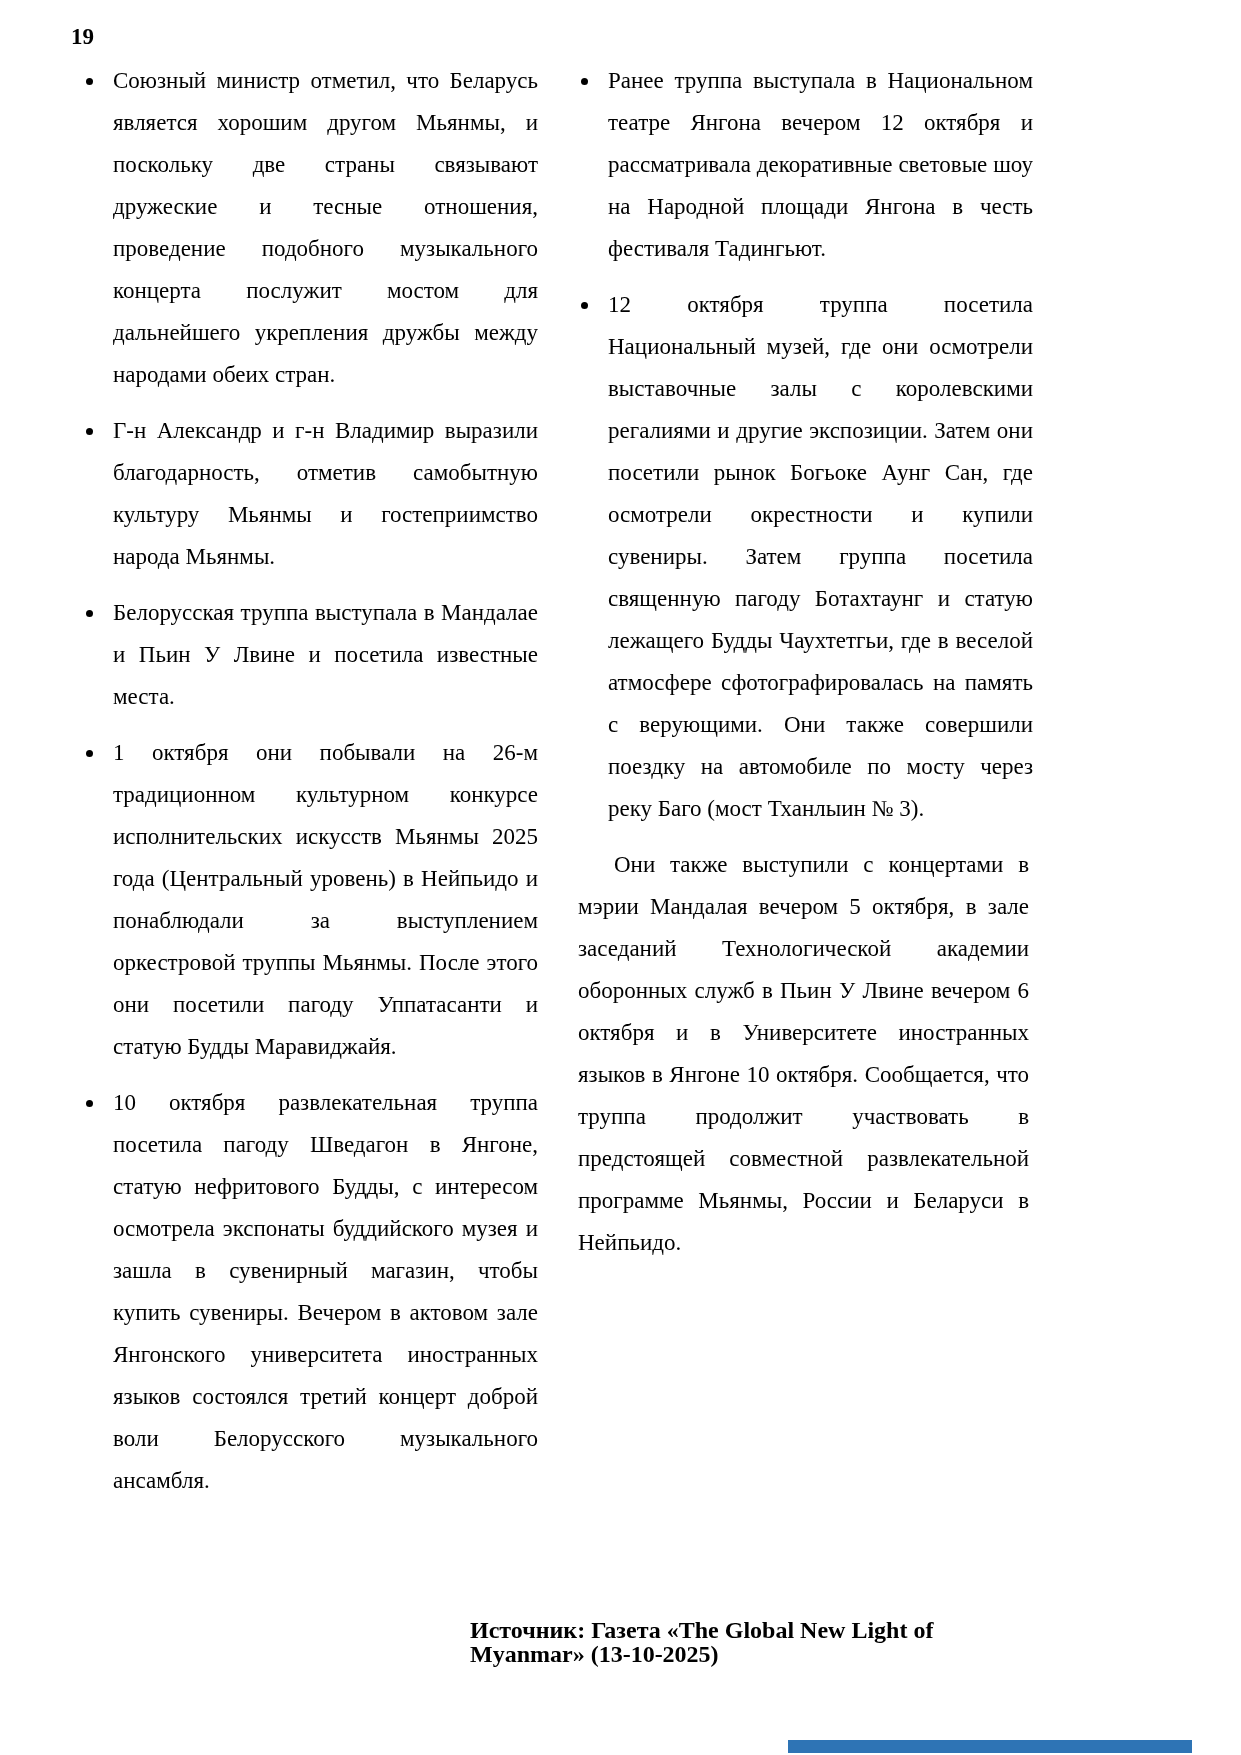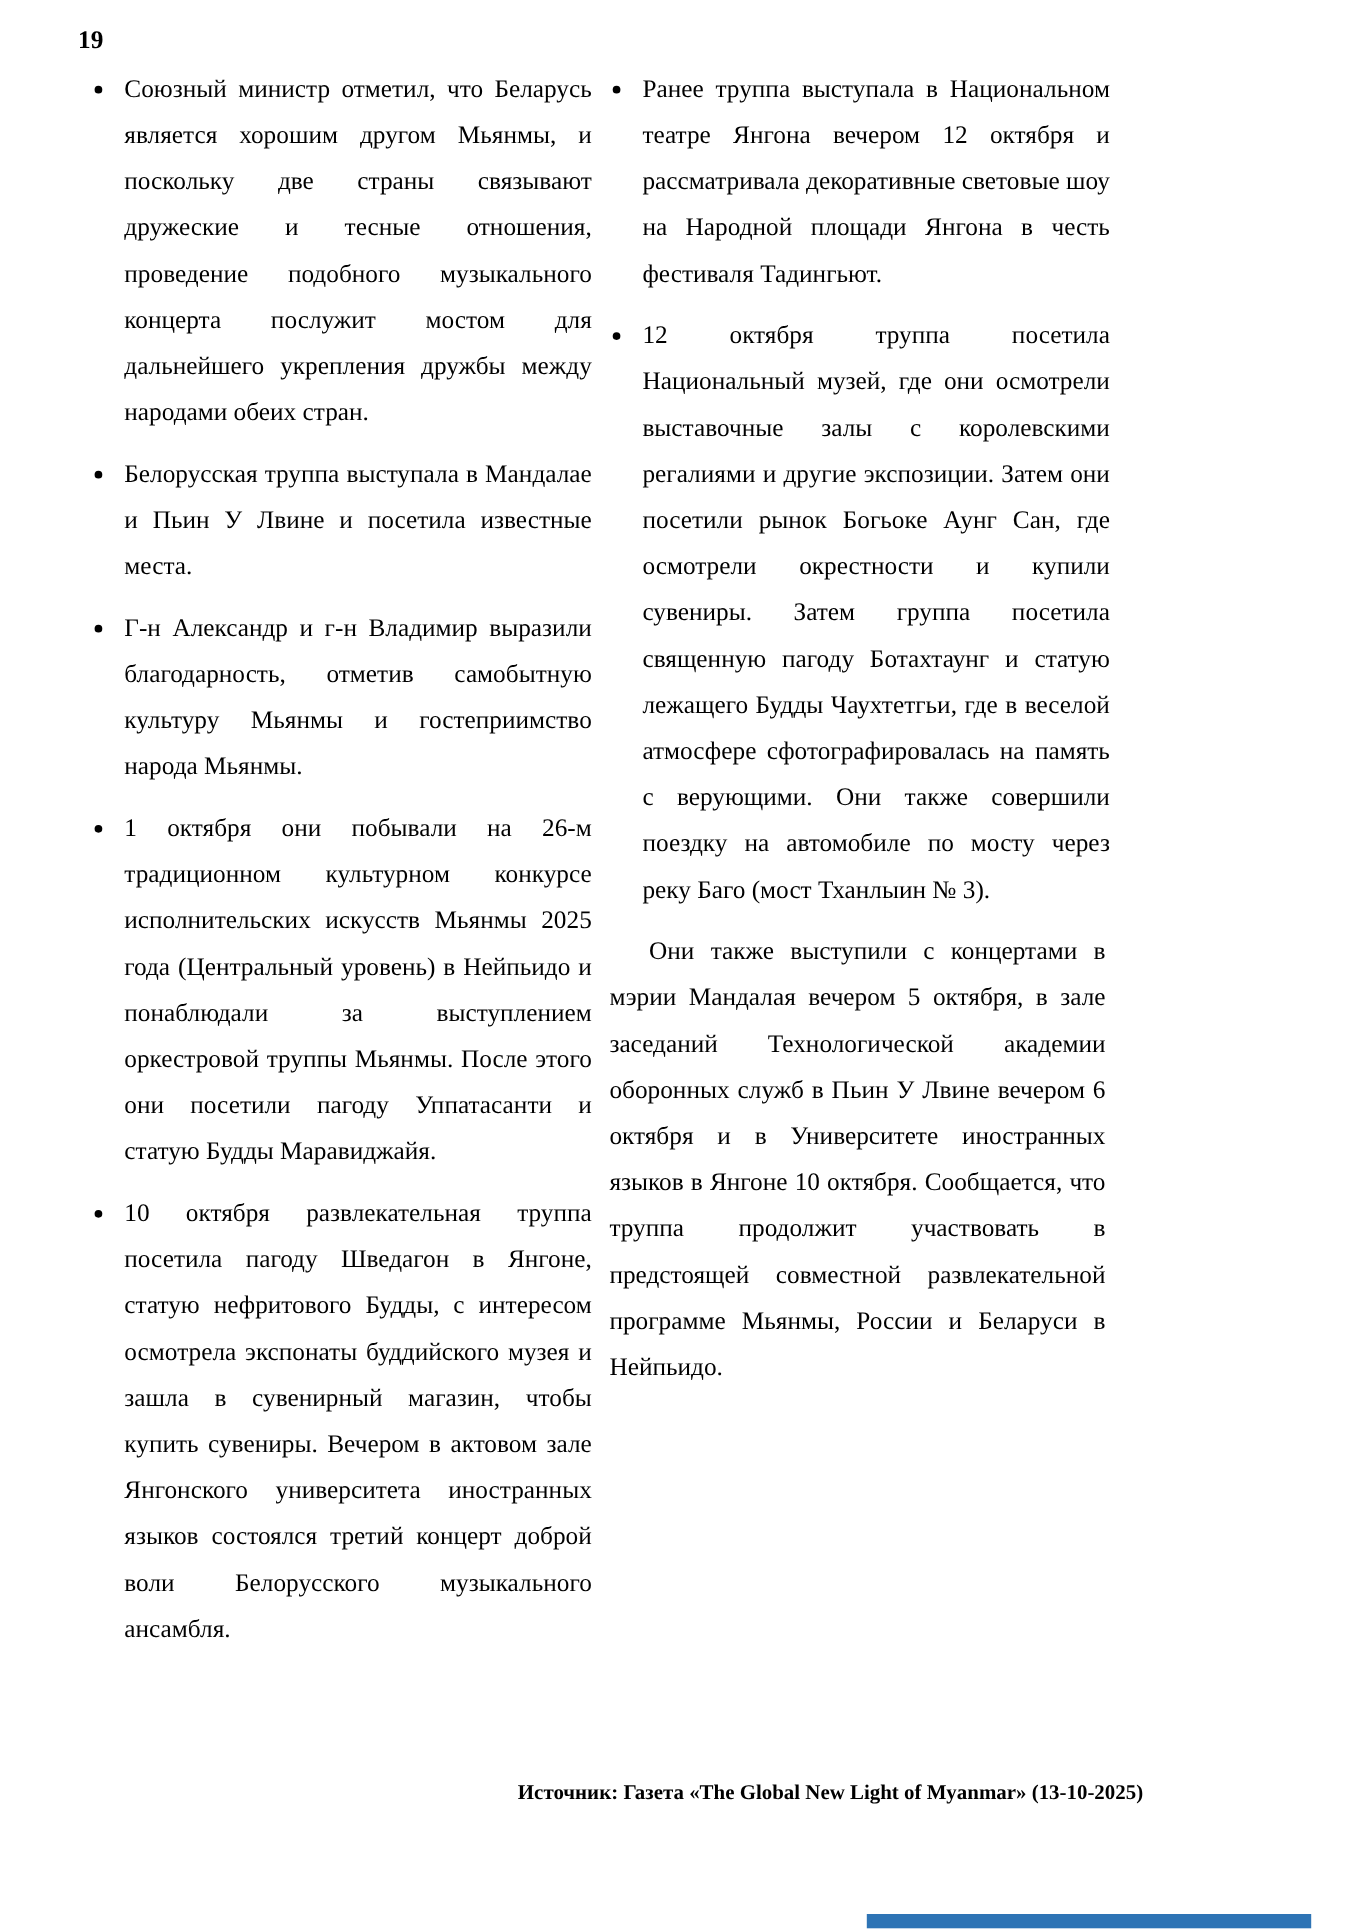--- a/index.html
+++ b/index.html
@@ -21,21 +21,21 @@
     left: 71px;
     font-size: 23px;
     font-weight: bold;
   }
   .columns {
     position: absolute;
     top: 60px;
     left: 83px;
     width: 950px;
     display: flex;
-    gap: 16px;
+    gap: 40px;
   }
   .column {
     width: 455px;
     flex: 0 0 455px;
   }
   ul.bullet-list {
     list-style: none;
     margin: 0;
     padding: 0;
   }
@@ -63,23 +63,23 @@
     line-height: 42px;
     text-align: justify;
     text-align-last: left;
     text-indent: 36px;
   }
   .source-citation {
     position: absolute;
     top: 1618px;
     left: 470px;
     width: 570px;
-    font-size: 19px;
+    font-size: 24px;
     font-weight: bold;
-    text-align: center;
+    text-align: left;
     line-height: 24px;
   }
   .footer-bar {
     position: absolute;
     left: 788px;
     top: 1740px;
     width: 404px;
     height: 13px;
   }
 </style>
@@ -91,25 +91,25 @@
 <div class="columns">
 
   <div class="column">
     <ul class="bullet-list">
       <li>
         <span class="dot"></span>
         <span>Союзный министр отметил, что Беларусь является хорошим другом Мьянмы, и поскольку две страны связывают дружеские и тесные отношения, проведение подобного музыкального концерта послужит мостом для дальнейшего укрепления дружбы между народами обеих стран.</span>
       </li>
       <li>
         <span class="dot"></span>
-        <span>Белорусская труппа выступала в Мандалае и Пьин У Лвине и посетила известные места.</span>
+        <span>Г-н Александр и г-н Владимир выразили благодарность, отметив самобытную культуру Мьянмы и гостеприимство народа Мьянмы.</span>
       </li>
       <li>
         <span class="dot"></span>
-        <span>Г-н Александр и г-н Владимир выразили благодарность, отметив самобытную культуру Мьянмы и гостеприимство народа Мьянмы.</span>
+        <span>Белорусская труппа выступала в Мандалае и Пьин У Лвине и посетила известные места.</span>
       </li>
       <li>
         <span class="dot"></span>
         <span>1 октября они побывали на 26-м традиционном культурном конкурсе исполнительских искусств Мьянмы 2025 года (Центральный уровень) в Нейпьидо и понаблюдали за выступлением оркестровой труппы Мьянмы. После этого они посетили пагоду Уппатасанти и статую Будды Маравиджайя.</span>
       </li>
       <li>
         <span class="dot"></span>
         <span>10 октября развлекательная труппа посетила пагоду Шведагон в Янгоне, статую нефритового Будды, с интересом осмотрела экспонаты буддийского музея и зашла в сувенирный магазин, чтобы купить сувениры. Вечером в актовом зале Янгонского университета иностранных языков состоялся третий концерт доброй воли Белорусского музыкального ансамбля.</span>
       </li>
     </ul>

